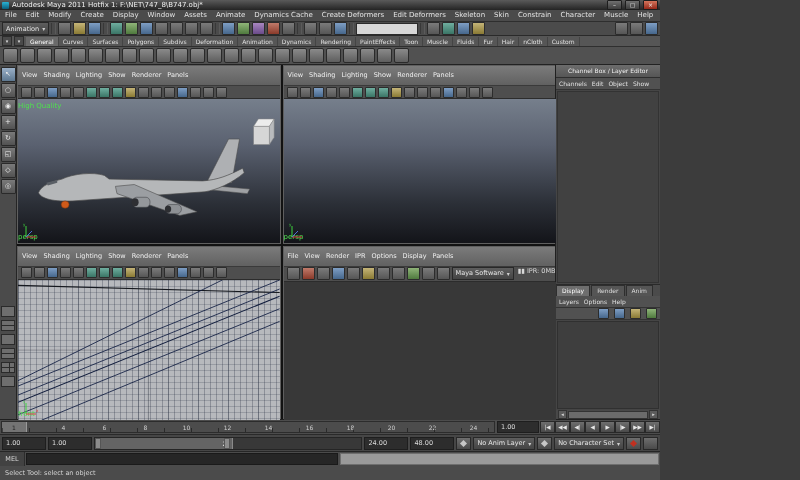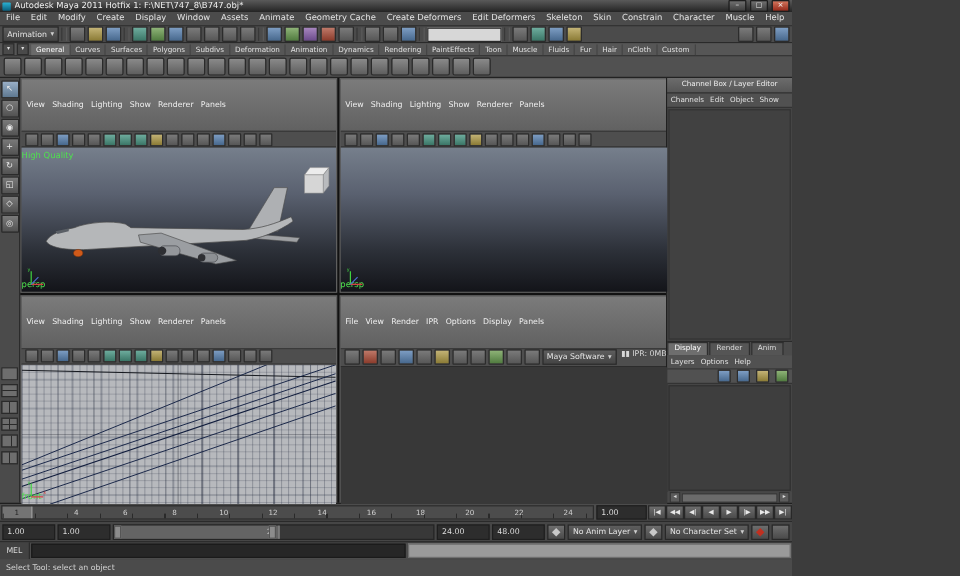--- a/index.html
+++ b/index.html
@@ -52,21 +52,21 @@
         display:flex;align-items:center;justify-content:center;font-size:7px;color:#e9e9e9;line-height:1}
   .tool.active{background:linear-gradient(#9ab0c8,#5e7890)}
   .lay{width:12px;height:9px;border:1px solid #2a2a2a;background:#6e6e6e;flex:0 0 auto;margin:1px 0}
   .lay.l2v{background:linear-gradient(#6e6e6e 46%,#2a2a2a 46% 54%,#6e6e6e 54%)}
   .lay.l2h{background:linear-gradient(90deg,#6e6e6e 46%,#2a2a2a 46% 54%,#6e6e6e 54%)}
   .lay.l4{background:linear-gradient(90deg,rgba(0,0,0,0) 46%,#2a2a2a 46% 54%,rgba(0,0,0,0) 54%),linear-gradient(#6e6e6e 46%,#2a2a2a 46% 54%,#6e6e6e 54%)}
   .lay.l3{background:linear-gradient(90deg,rgba(0,0,0,0) 60%,#2a2a2a 60% 68%,rgba(0,0,0,0) 68%),linear-gradient(#6e6e6e 46%,#2a2a2a 46% 54%,#6e6e6e 54%)}
 
   #viewports{flex:1;display:grid;grid-template-columns:49% 51%;grid-template-rows:50.5% 49.5%;gap:2px;background:#121212;min-width:0}
   .vp{display:flex;flex-direction:column;min-height:0;min-width:0;background:#3a3a3a;border:1px solid #5f5f5f}
-  .vp-menu{height:11px;background:linear-gradient(#7b7b7b,#616161);display:flex;align-items:center;gap:6px;padding:16px 4px;flex:0 0 auto}
+  .vp-menu{height:11px;background:linear-gradient(#7b7b7b,#616161);display:flex;align-items:center;gap:6px;padding:4px 4px;flex:0 0 auto}
   .vp-menu .menu-item{font-size:6.5px;line-height:11px;color:#efefef}
   .vp-icons{height:12px;background:#4e4e4e;border-top:1px solid #3a3a3a;border-bottom:1px solid #2c2c2c;
             display:flex;align-items:center;gap:2px;padding:0 3px;flex:0 0 auto;overflow:hidden}
   .vp-canvas{flex:1;position:relative;min-height:0;overflow:hidden}
   .persp-bg{background:linear-gradient(180deg,#767f8c 0%,#5a6170 32%,#2c3038 72%,#131419 100%)}
   .ortho-bg{background:
       repeating-linear-gradient(to right, rgba(30,38,58,.28) 0 1px, rgba(0,0,0,0) 1px 6px),
       repeating-linear-gradient(to bottom, rgba(30,38,58,.20) 0 1px, rgba(0,0,0,0) 1px 6px),
       repeating-linear-gradient(to right, rgba(20,26,44,.25) 0 1px, rgba(0,0,0,0) 1px 30px),
       #b7b9bd}
@@ -149,21 +149,21 @@
 
   <div id="menubar">
     <span class="menu-item">File</span>
     <span class="menu-item">Edit</span>
     <span class="menu-item">Modify</span>
     <span class="menu-item">Create</span>
     <span class="menu-item">Display</span>
     <span class="menu-item">Window</span>
     <span class="menu-item">Assets</span>
     <span class="menu-item">Animate</span>
-    <span class="menu-item">Geometry Cache</span>
+    <span class="menu-item">Dynamics Cache</span>
     <span class="menu-item">Create Deformers</span>
     <span class="menu-item">Edit Deformers</span>
     <span class="menu-item">Skeleton</span>
     <span class="menu-item">Skin</span>
     <span class="menu-item">Constrain</span>
     <span class="menu-item">Character</span>
     <span class="menu-item">Muscle</span>
     <span class="menu-item">Help</span>
   </div>
 

